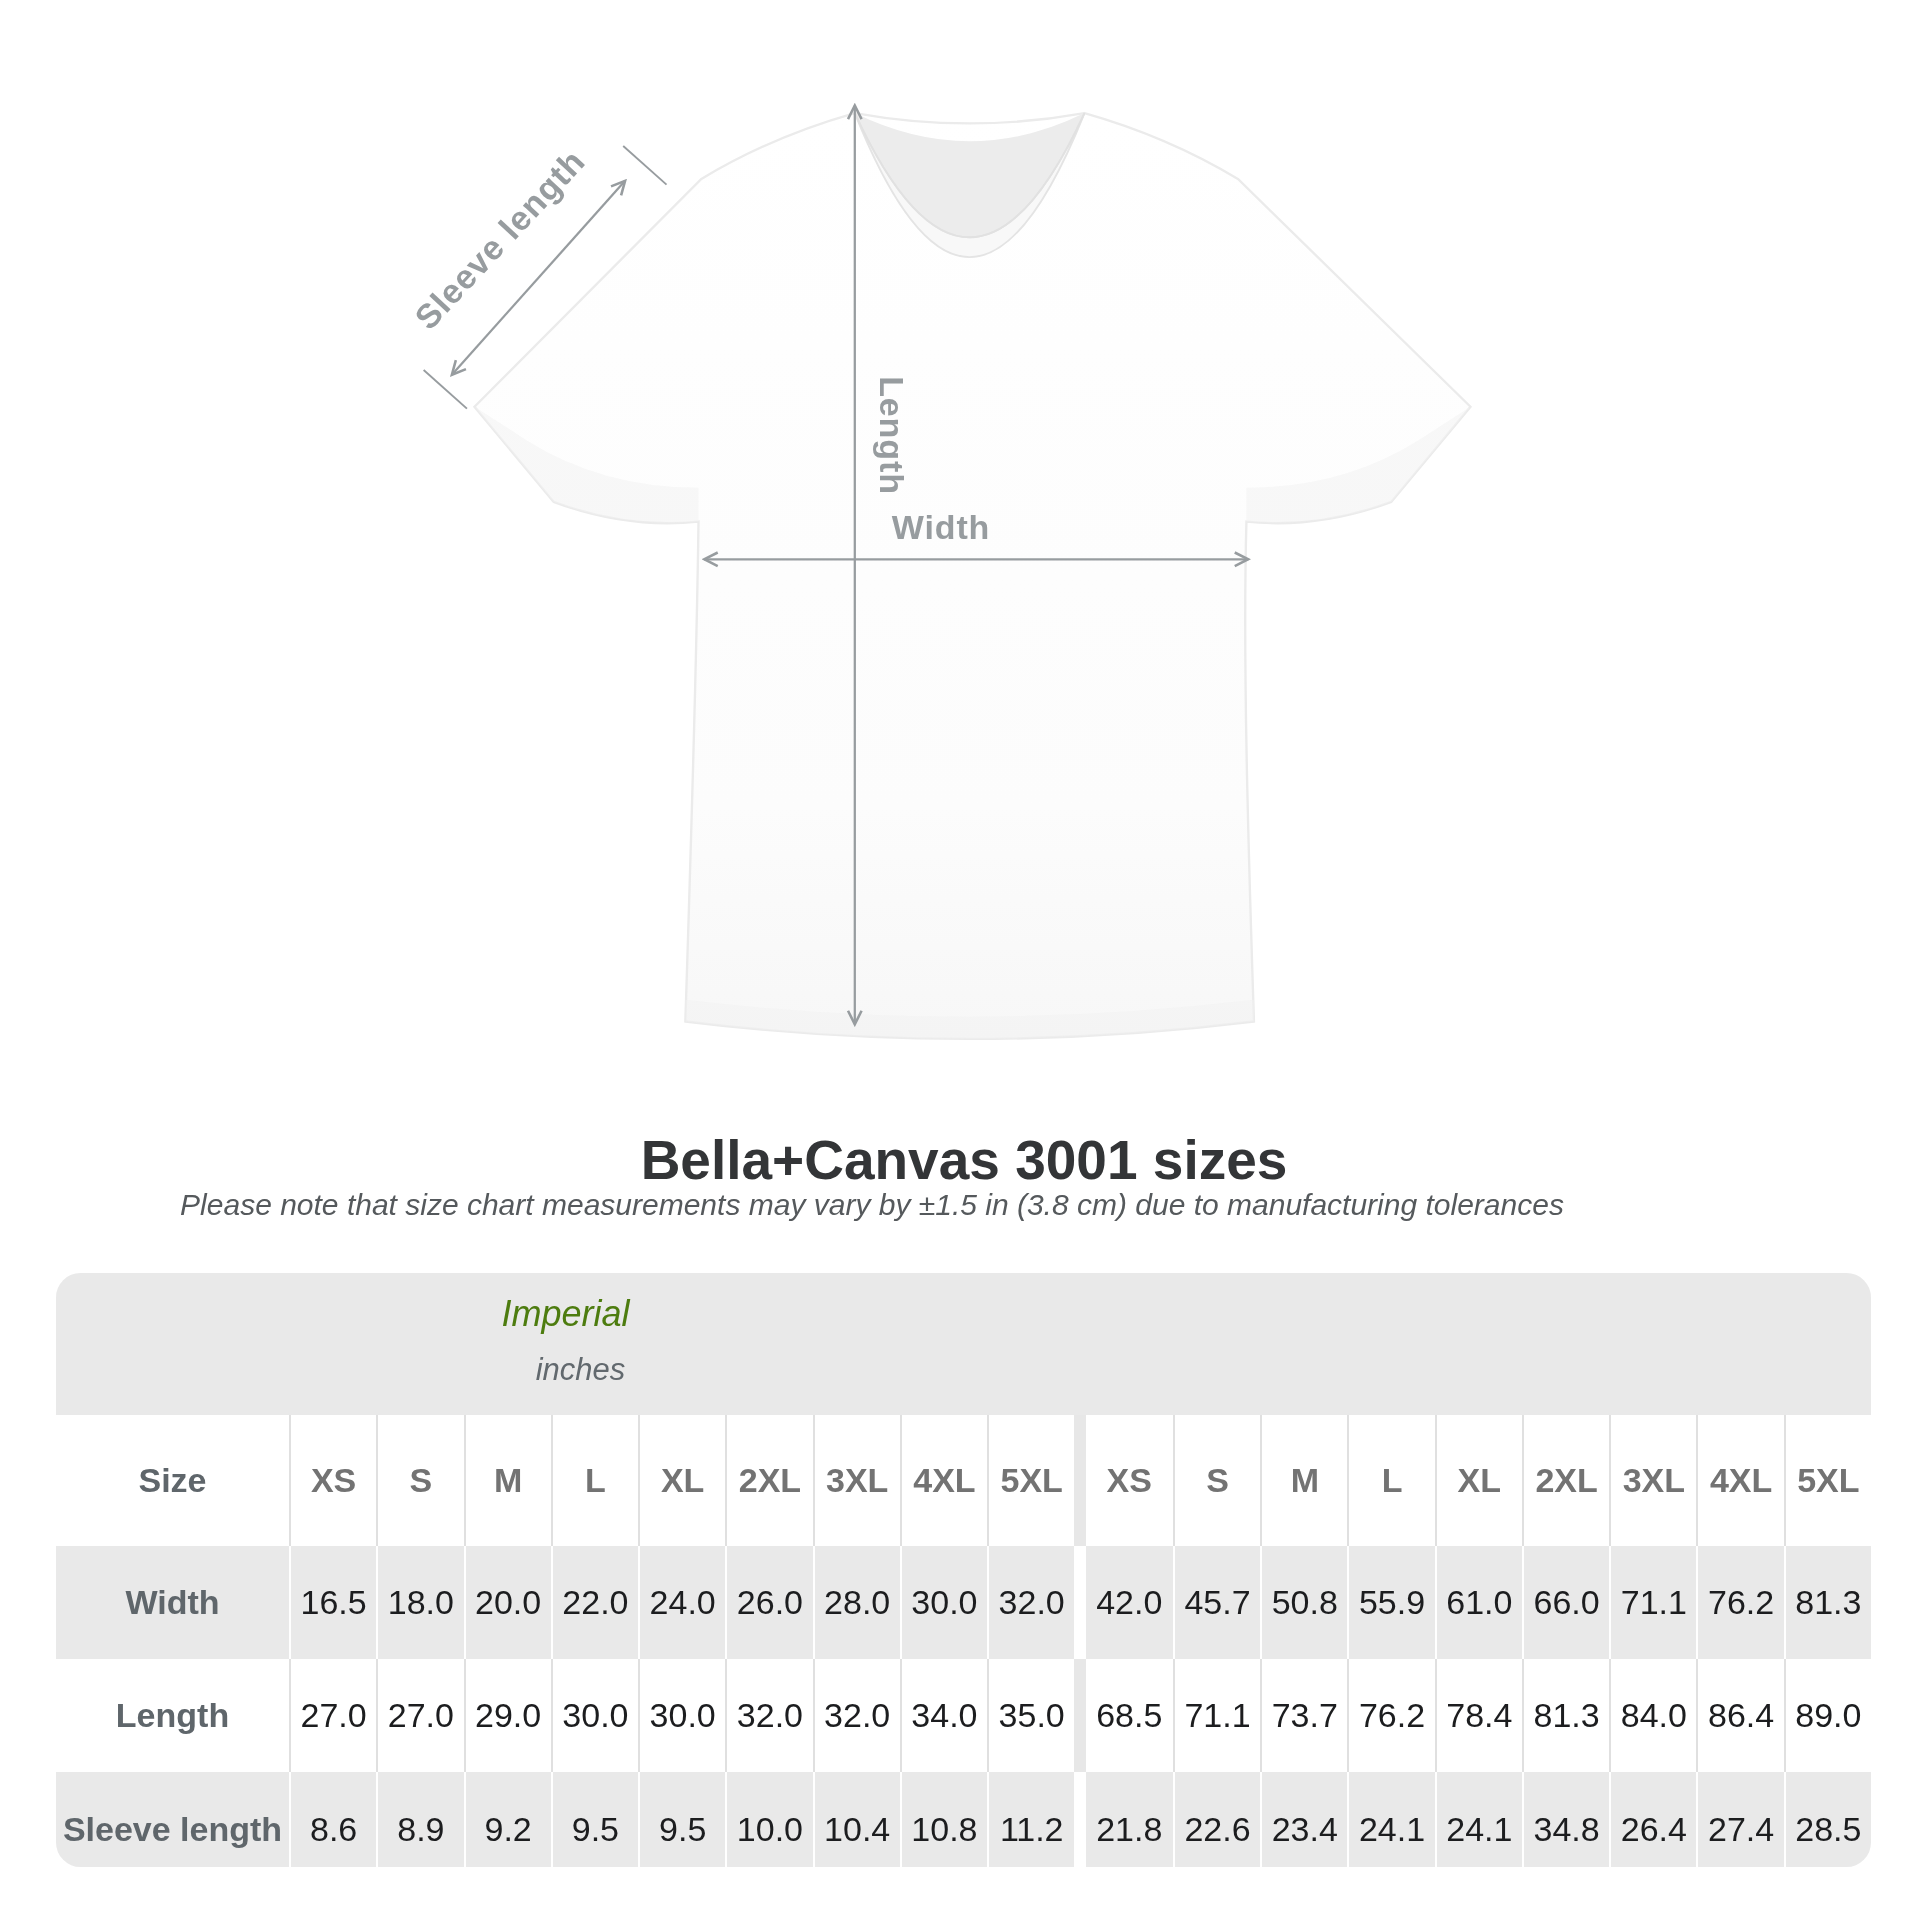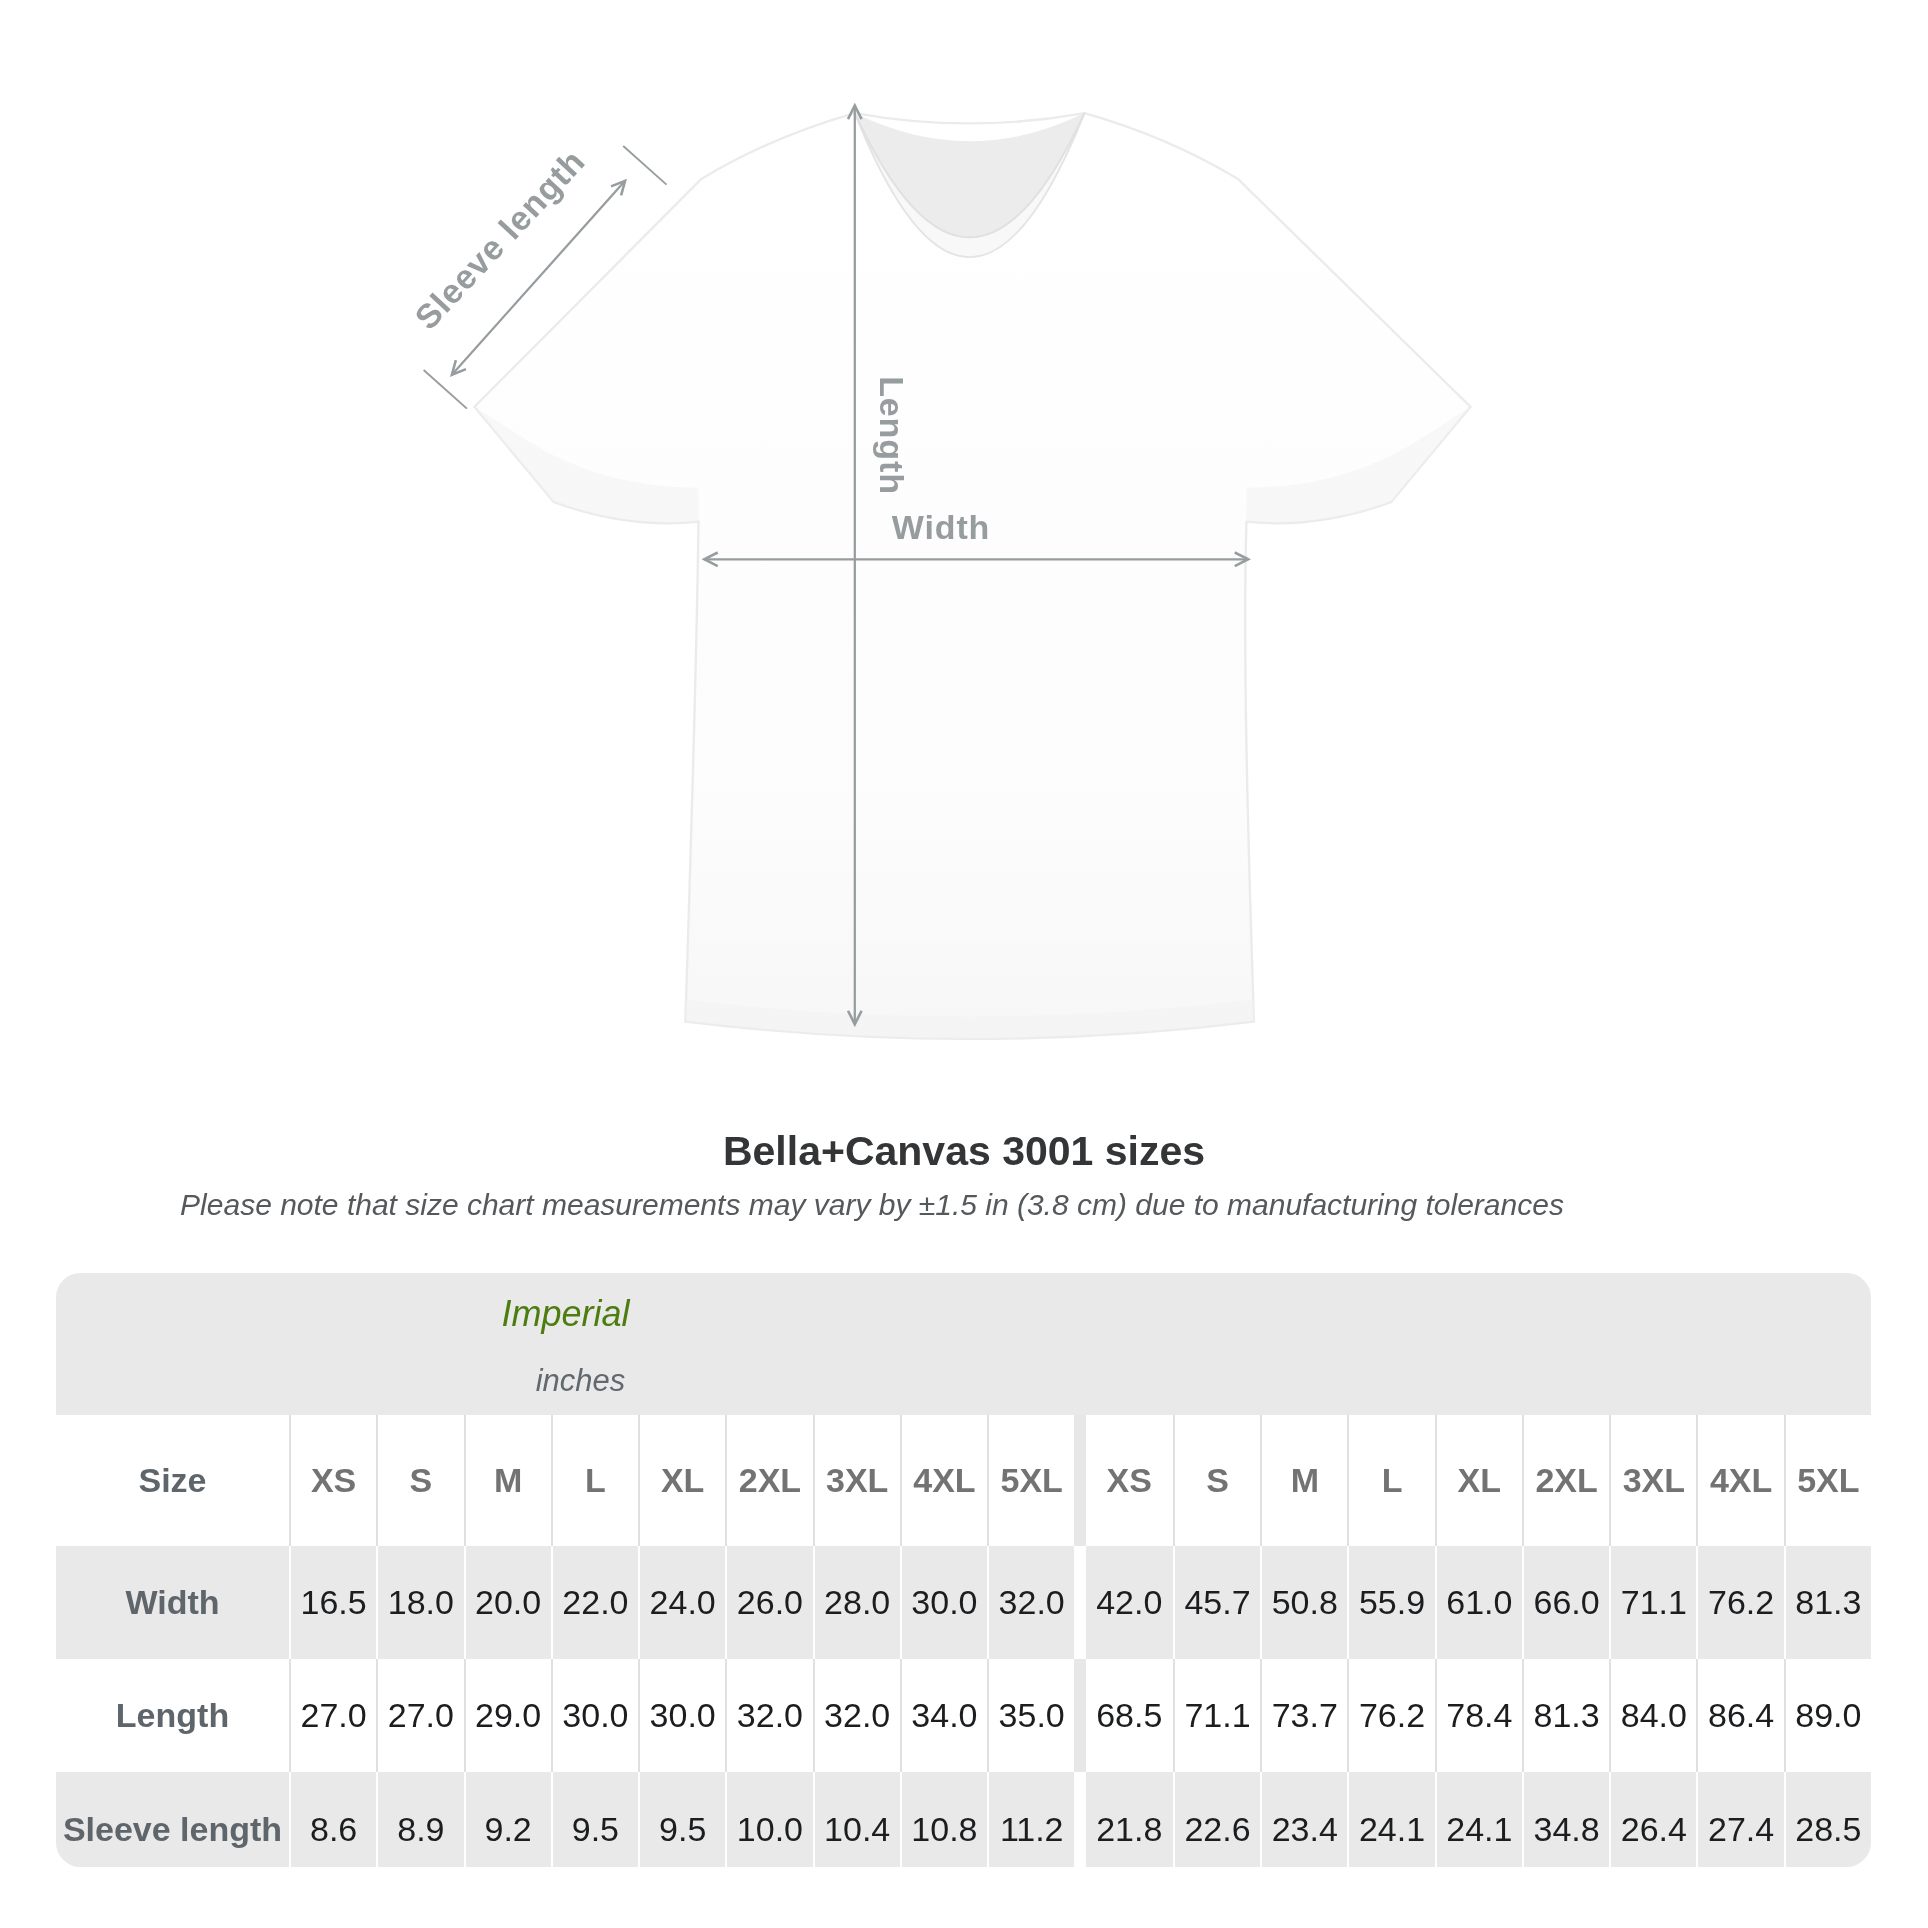--- a/index.html
+++ b/index.html
@@ -11,33 +11,33 @@
   .dim-label{position:absolute;color:#979c9f;font-weight:bold;font-size:34px;
              text-align:center;white-space:nowrap;letter-spacing:0.9px;}
   .lbl-sleeve{left:354px;top:217px;width:292px;height:45px;line-height:45px;
               transform:rotate(-47deg);}
   .lbl-length{left:797px;top:414px;width:188px;height:43px;line-height:43px;
               transform:rotate(90deg);}
   .lbl-width{left:800px;top:507px;width:282px;height:41px;line-height:41px;}
 
   
   .title{position:absolute;left:0;top:1128px;width:1928px;margin:0;
-         text-align:center;font-size:41px;font-weight:bold;color:#333537;}
+         text-align:center;font-size:55px;font-weight:bold;color:#333537;}
   .subtitle{position:absolute;left:0;top:1188px;width:1744px;margin:0;
             text-align:center;font-style:italic;font-size:30px;color:#55595c;}
 
   
   .size-table{position:absolute;left:56px;top:1273px;width:1815px;height:594px;
               border-radius:24.5px;overflow:hidden;background:#ffffff;}
   .band{position:relative;width:100%;height:142px;background:#e9e9e9;}
   .group{position:absolute;top:17px;text-align:center;}
   .g-imperial{left:0;width:1019px;}
   .g-metric{left:1030px;width:785px;}
   .gname{font-size:36px;font-weight:normal;font-style:italic;color:#4d7c0f;line-height:47px;}
-  .gunit{font-size:31px;font-style:italic;color:#62696e;line-height:41px;margin-top:23px;padding-left:30px;}
+  .gunit{font-size:31px;font-style:italic;color:#62696e;line-height:41px;margin-top:12px;padding-left:30px;}
 
   .grid{width:100%;}
   .trow{display:grid;grid-template-columns:233px repeat(9,1fr) 11.3px repeat(9,1fr);}
   .row-size{height:131px;}
   .row-data{height:113px;}
   .trow:last-child{height:114px;}
   .r-white{background:#ffffff;}
   .r-gray{background:#e9e9e9;}
   .cell{display:flex;align-items:center;justify-content:center;}
   .lab{font-weight:bold;font-size:34px;color:#5f666b;}

